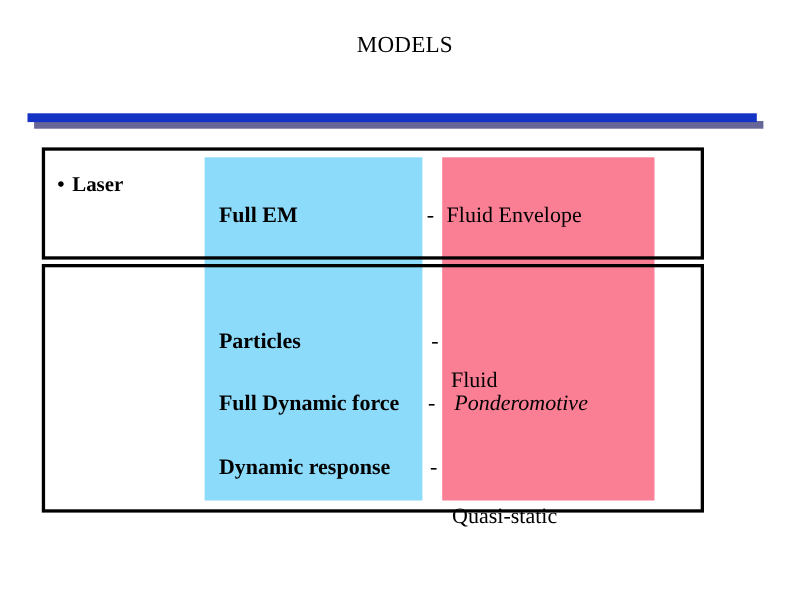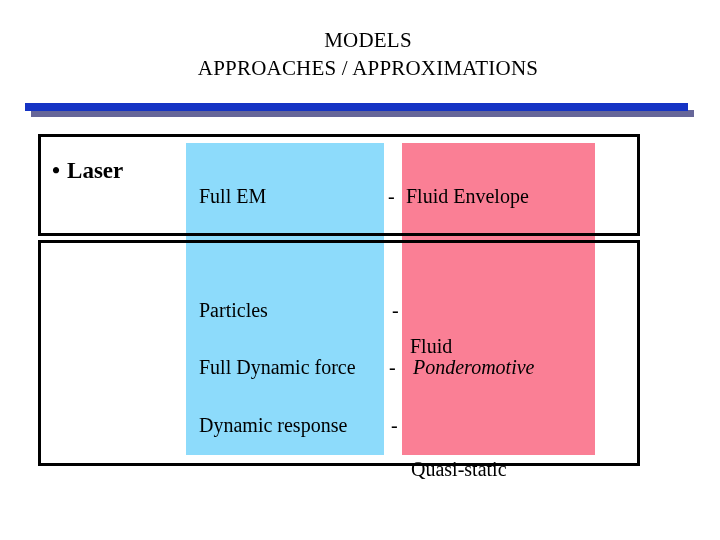--- a/index.html
+++ b/index.html
@@ -77,21 +77,21 @@
     box-sizing: border-box;
     background: transparent;
   }
   .box-laser  { top: 134px; height: 102px; }
   .box-plasma { top: 240px; height: 226px; }
 
   
   .bullet {
     position: absolute;
     font-weight: bold;
-    font-size: 23px;
+    font-size: 19px;
     color: #000000;
     white-space: nowrap;
   }
   .bullet .dot {
     display: inline-block;
     margin-right: 7px;
   }
   .bullet-laser  { left: 52px; top: 158px; }
   .bullet-plasma { left: 47px; top: 243px; }
 
@@ -100,20 +100,21 @@
     position: absolute;
     height: 30px;
     font-size: 20px;
     color: #000000;
     white-space: nowrap;
   }
   .pair .left {
     position: absolute;
     left: 0;
     top: 0;
+    font-weight: bold;
   }
   .pair .dash {
     position: absolute;
     top: 0;
   }
   .pair .right {
     position: absolute;
     top: 0;
   }
 
@@ -134,21 +135,20 @@
   .pair-r4 .dash  { left: 192px; }
   .pair-r4 .right { left: 212px; margin-top: 44px; }
 </style>
 </head>
 <body>
 
 <div class="slide">
 
   <div class="title-block">
     <span class="title-line">MODELS</span>
-    <span class="title-line">APPROACHES / APPROXIMATIONS</span>
   </div>
 
   <div class="rule-shadow"></div>
   <div class="rule-main"></div>
 
   <div class="band band-blue"></div>
   <div class="band band-pink"></div>
 
   <div class="box box-laser"></div>
 

